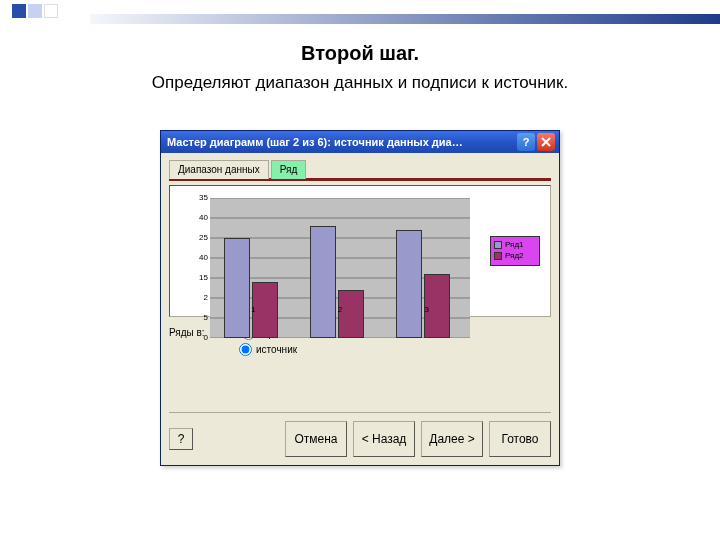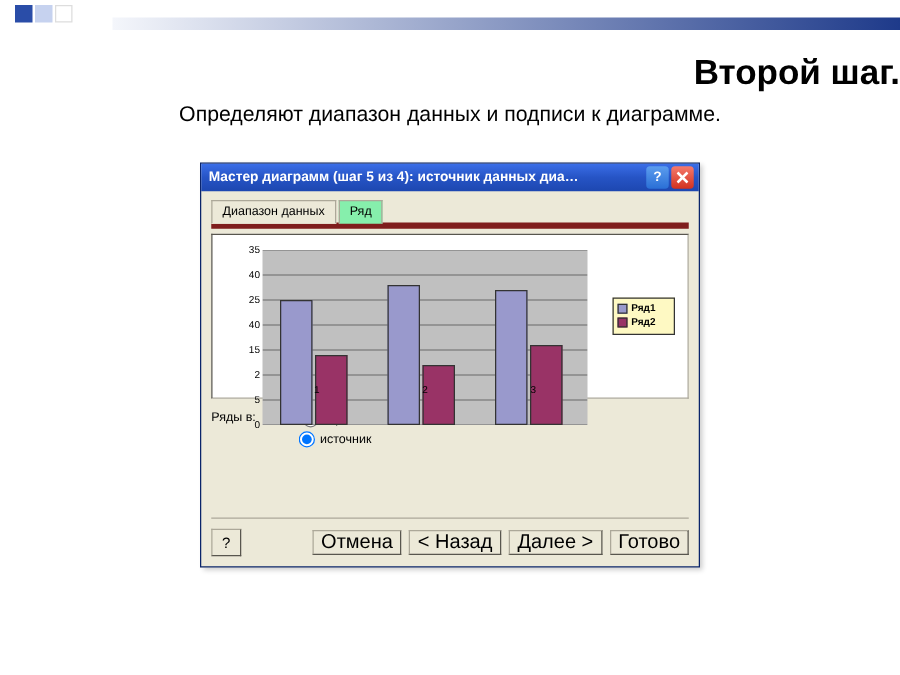--- a/index.html
+++ b/index.html
@@ -34,22 +34,22 @@
   .deco-squares span.white { background: #fff; border: 1px solid #ddd; }
   .deco-gradient {
     position: absolute;
     top: 14px;
     left: 90px;
     right: 0;
     height: 10px;
     background: linear-gradient(90deg, #f4f6fb 0%, #1e3a8a 100%);
   }
   .slide-title {
-    text-align: right;
-    font-size: 28px;
+    text-align: center;
+    font-size: 20px;
     font-weight: bold;
     margin: 42px 0 8px 0;
   }
   .slide-subtitle {
     text-align: center;
     font-size: 17px;
     margin: 0 0 12px 0;
   }
   .dialog {
     position: absolute;
@@ -87,21 +87,21 @@
     font-size: 11px;
     font-weight: bold;
     color: #fff;
     cursor: pointer;
   }
   .tb-help { background: linear-gradient(180deg, #5c9dee, #2a6fd6); }
   .tb-close { background: linear-gradient(180deg, #f57a6d, #d2311e); }
   .dialog-body { padding: 6px 8px 8px 8px; }
   .tabs {
     display: flex;
-    border-bottom: 5px solid #7f1d1d;
+    border-bottom: 3px solid #7f1d1d;
     margin-bottom: 4px;
   }
   .tab {
     padding: 3px 8px;
     font-size: 10px;
     background: #86efac;
     border: 1px solid #aca899;
     border-bottom: none;
     margin-right: 2px;
     position: relative;
@@ -159,25 +159,24 @@
     width: 26px;
     border: 1px solid #333;
   }
   .bar.s1 { background: #9999cc; }
   .bar.s2 { background: #993366; }
   .legend {
     position: absolute;
     right: 10px;
     top: 50px;
     width: 50px;
-    background: #fef9c3;
+    background: #d946ef;
     border: 1px solid #333;
     font-size: 8px;
     padding: 3px;
-    font-weight: bold;
   }
   .legend-item { display: flex; align-items: center; margin-bottom: 2px; }
   .legend-swatch { width: 8px; height: 8px; border: 1px solid #333; margin-right: 3px; }
   .form-row {
     display: flex;
     align-items: center;
     margin: 6px 0;
     font-size: 10px;
   }
   .form-label { width: 70px; }
@@ -221,46 +220,46 @@
     width: 24px; height: 22px;
     border: 1px outset #aca899;
     background: #ece9d8;
     display: flex;
     align-items:center; justify-content:center;
     cursor: pointer;
     font-size: 12px;
   }
   .btn-spacer { flex: 1; }
   .dlg-btn {
-    height: 20px;
+    height: 36px;
     padding: 0 6px;
     min-width: 62px;
     border: 1px outset #aca899;
     background: #ece9d8;
-    font-size: 16px;
+    font-size: 12px;
     cursor: pointer;
     font-family: Tahoma, Arial, sans-serif;
   }
 </style>
 </head>
 <body>
 
 <div class="deco-top">
   <div class="deco-squares">
     <span></span><span class="light"></span><span class="white"></span>
   </div>
   <div class="deco-gradient"></div>
 </div>
 
 <div class="slide-title">Второй шаг.</div>
-<div class="slide-subtitle">Определяют диапазон данных и подписи к диаграмме.</div>
+<div class="slide-subtitle">Определяют диапазон данных и подписи к источник.</div>
 
 <div class="dialog">
   <div class="titlebar">
-    <div class="titlebar-text">Мастер диаграмм (шаг 5 из 4): источник данных диа…</div>
+    <div class="titlebar-text">Мастер диаграмм (шаг 2 из 6): источник данных диа…</div>
     <div class="titlebar-btns">
       <div class="tb-btn tb-help">?</div>
       <div class="tb-btn tb-close">
         <svg width="10" height="10" viewBox="0 0 10 10">
             <path d="M1 1 L9 9 M9 1 L1 9" stroke="#fff" stroke-width="2"></path>
           </svg>
       </div>
     </div>
   </div>
 

